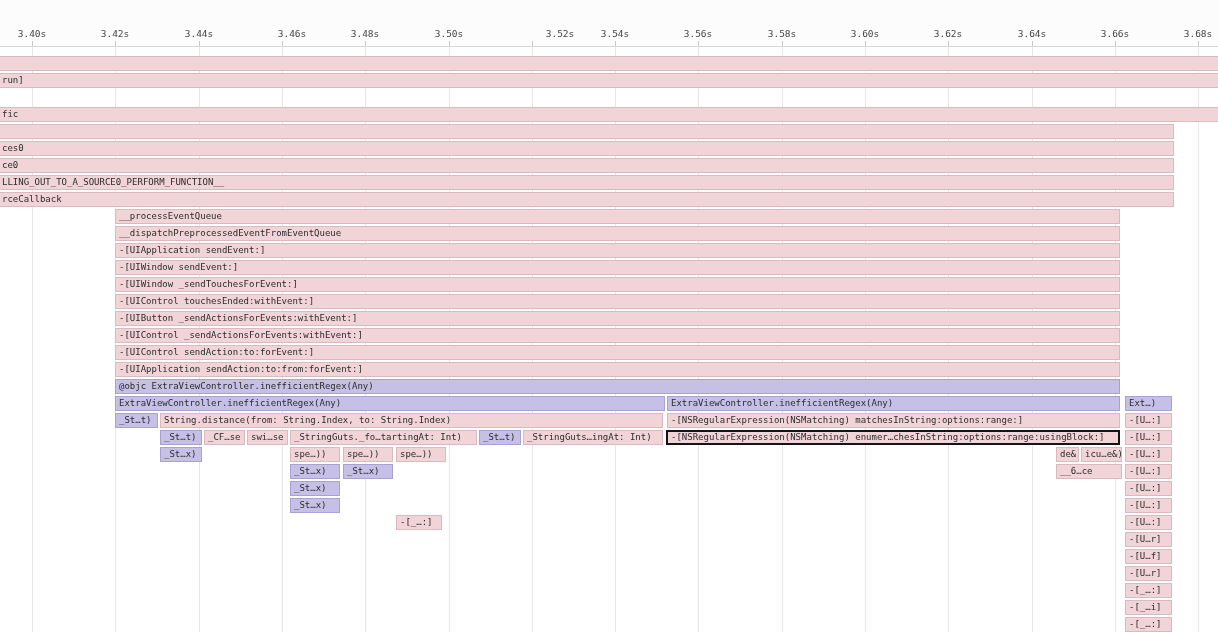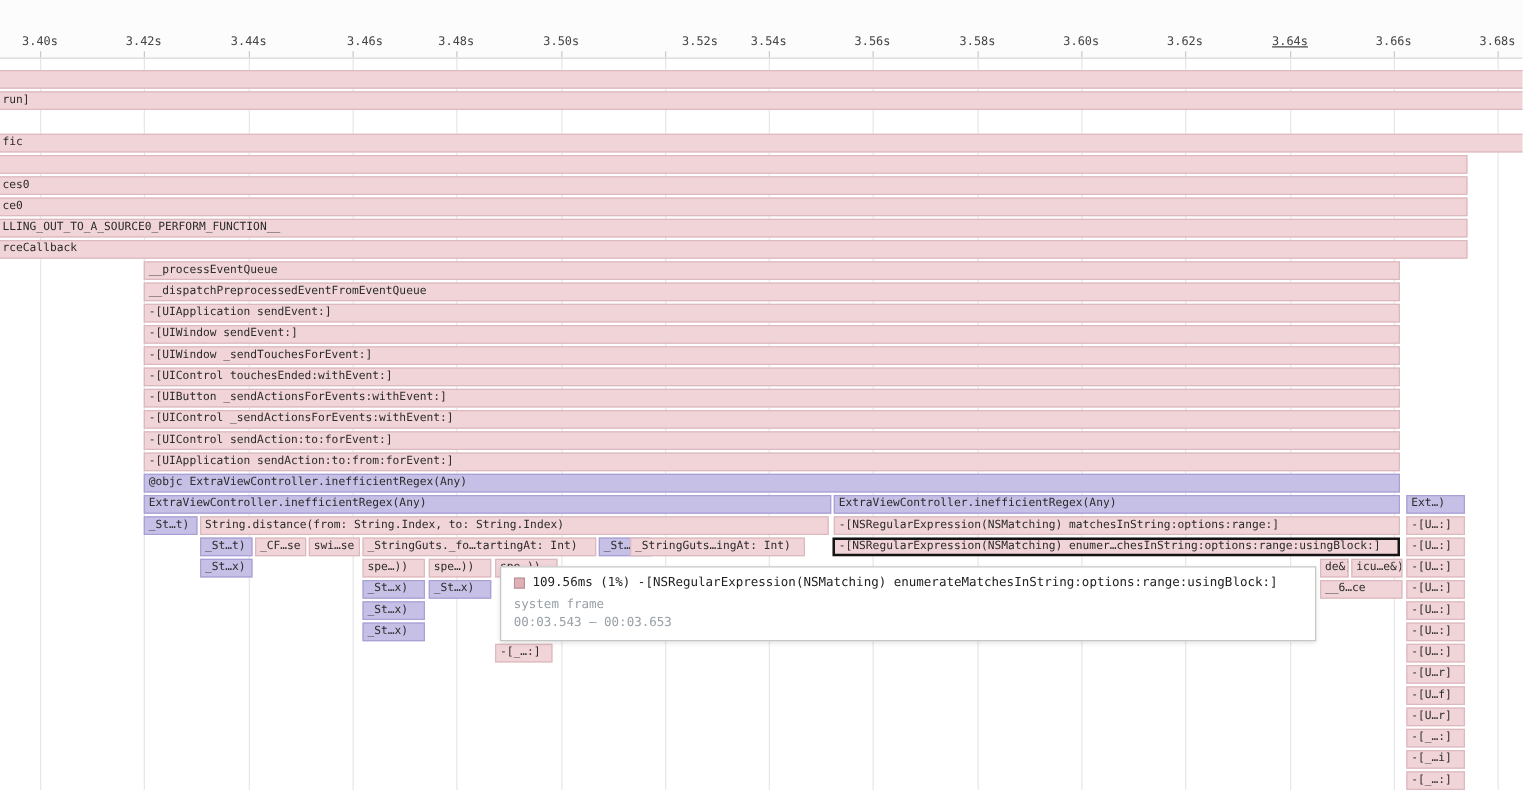--- a/index.html
+++ b/index.html
@@ -77,21 +77,21 @@
       <div class="tick-label" style="left: 615px;">3.54s</div>
       <div class="tick-mark" style="left: 615px;"></div>
       <div class="tick-label" style="left: 698px;">3.56s</div>
       <div class="tick-mark" style="left: 698px;"></div>
       <div class="tick-label" style="left: 782px;">3.58s</div>
       <div class="tick-mark" style="left: 782px;"></div>
       <div class="tick-label" style="left: 865px;">3.60s</div>
       <div class="tick-mark" style="left: 865px;"></div>
       <div class="tick-label" style="left: 948px; text-align: right;">3.62s</div>
       <div class="tick-mark" style="left: 948px;"></div>
-      <div class="tick-label" style="left: 1032px; text-decoration: underline;">3.64s</div>
+      <div class="tick-label" style="left: 1032px;">3.64s</div>
       <div class="tick-mark" style="left: 1032px;"></div>
       <div class="tick-label" style="left: 1115px;">3.66s</div>
       <div class="tick-mark" style="left: 1115px;"></div>
       <div class="tick-label" style="left: 1198px;">3.68s</div>
       <div class="tick-mark" style="left: 1198px;"></div>
     </div>
 
   <div id="gridlines">
       <div class="gridline" style="left: 32px;"></div>
       <div class="gridline" style="left: 115px;"></div>
@@ -135,21 +135,21 @@
       <div class="bar purple" style="left: 1125px; top: 396px; width: 47px; height: 15px;">Ext…)</div>
       <div class="bar purple" style="left: 115px; top: 413px; width: 43px; height: 15px;">_St…t)</div>
       <div class="bar pink" style="left: 160px; top: 413px; width: 503px; height: 15px;">String.distance(from: String.Index, to: String.Index)</div>
       <div class="bar pink" style="left: 667px; top: 413px; width: 453px; height: 15px;">-[NSRegularExpression(NSMatching) matchesInString:options:range:]</div>
       <div class="bar pink" style="left: 1125px; top: 413px; width: 47px; height: 15px;">-[U…:]</div>
       <div class="bar purple" style="left: 160px; top: 430px; width: 42px; height: 15px;">_St…t)</div>
       <div class="bar pink" style="left: 204px; top: 430px; width: 41px; height: 15px;">_CF…se</div>
       <div class="bar pink" style="left: 247px; top: 430px; width: 41px; height: 15px;">swi…se</div>
       <div class="bar pink" style="left: 290px; top: 430px; width: 187px; height: 15px;">_StringGuts._fo…tartingAt: Int)</div>
       <div class="bar purple" style="left: 479px; top: 430px; width: 42px; height: 15px;">_St…t)</div>
-      <div class="bar pink" style="left: 504px; top: 430px; width: 140px; height: 15px;">_StringGuts…ingAt: Int)</div>
+      <div class="bar pink" style="left: 523px; top: 430px; width: 140px; height: 15px;">_StringGuts…ingAt: Int)</div>
       <div class="bar pink selected" style="left: 666px; top: 430px; width: 454px; height: 15px;">-[NSRegularExpression(NSMatching) enumer…chesInString:options:range:usingBlock:]</div>
       <div class="bar pink" style="left: 1125px; top: 430px; width: 47px; height: 15px;">-[U…:]</div>
       <div class="bar purple" style="left: 160px; top: 447px; width: 42px; height: 15px;">_St…x)</div>
       <div class="bar pink" style="left: 290px; top: 447px; width: 50px; height: 15px;">spe…))</div>
       <div class="bar pink" style="left: 343px; top: 447px; width: 50px; height: 15px;">spe…))</div>
       <div class="bar pink" style="left: 396px; top: 447px; width: 50px; height: 15px;">spe…))</div>
       <div class="bar pink" style="left: 1056px; top: 447px; width: 23px; height: 15px;">de&amp;)</div>
       <div class="bar pink" style="left: 1081px; top: 447px; width: 41px; height: 15px;">icu…e&amp;)</div>
       <div class="bar pink" style="left: 1125px; top: 447px; width: 47px; height: 15px;">-[U…:]</div>
       <div class="bar purple" style="left: 290px; top: 464px; width: 50px; height: 15px;">_St…x)</div>
@@ -163,22 +163,14 @@
       <div class="bar pink" style="left: 396px; top: 515px; width: 46px; height: 15px;">-[_…:]</div>
       <div class="bar pink" style="left: 1125px; top: 515px; width: 47px; height: 15px;">-[U…:]</div>
       <div class="bar pink" style="left: 1125px; top: 532px; width: 47px; height: 15px;">-[U…r]</div>
       <div class="bar pink" style="left: 1125px; top: 549px; width: 47px; height: 15px;">-[U…f]</div>
       <div class="bar pink" style="left: 1125px; top: 566px; width: 47px; height: 15px;">-[U…r]</div>
       <div class="bar pink" style="left: 1125px; top: 583px; width: 47px; height: 15px;">-[_…:]</div>
       <div class="bar pink" style="left: 1125px; top: 600px; width: 47px; height: 15px;">-[_…i]</div>
       <div class="bar pink" style="left: 1125px; top: 617px; width: 47px; height: 15px;">-[_…:]</div>
     </div>
 
-  <div id="tooltip" style="left: 400px; top: 453px; width: 653px;">
-    <div class="tt-row">
-      <span class="swatch"></span>
-      <span class="tt-title">109.56ms (1%) -[NSRegularExpression(NSMatching) enumerateMatchesInString:options:range:usingBlock:]</span>
-    </div>
-    <div class="tt-sub">system frame</div>
-    <div class="tt-time">00:03.543 — 00:03.653</div>
-  </div>
 
 </div>
 
 </body></html>

